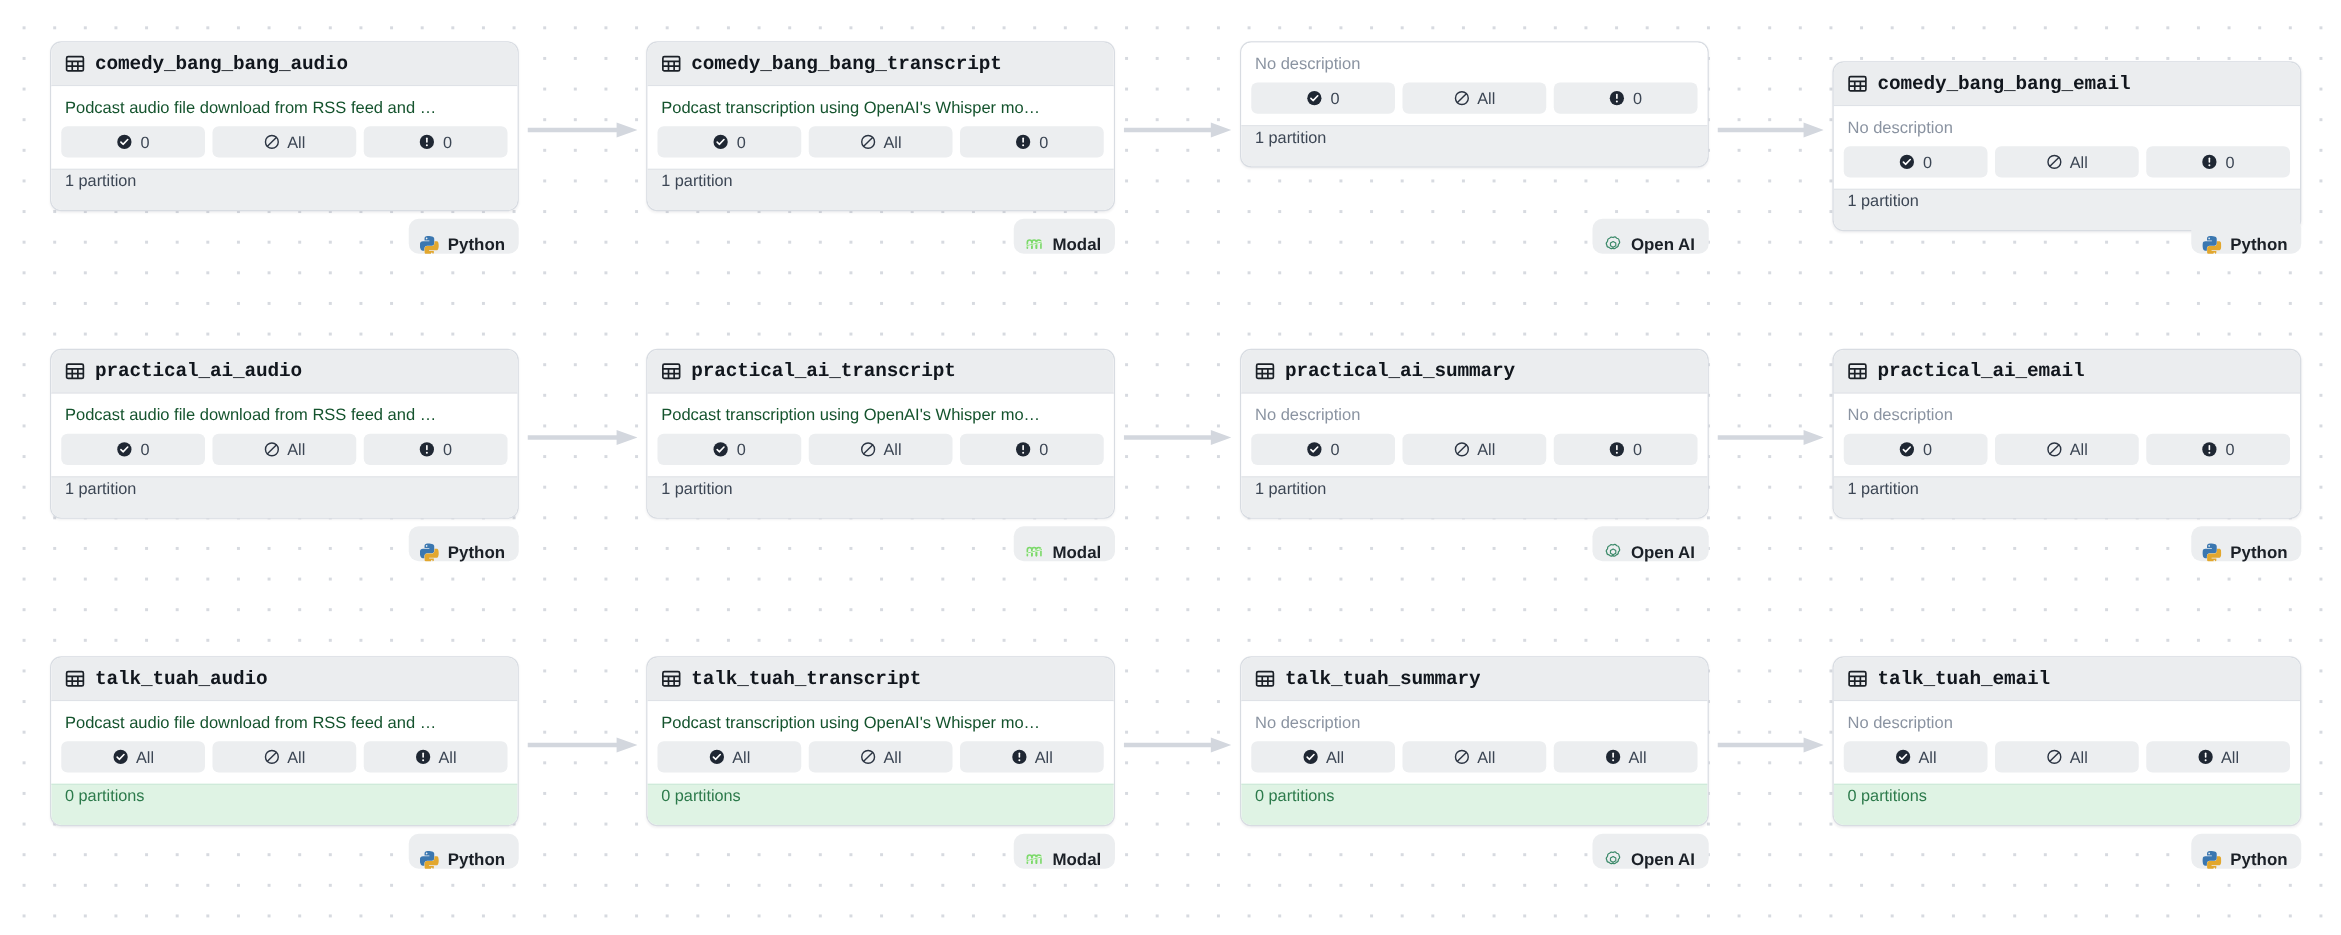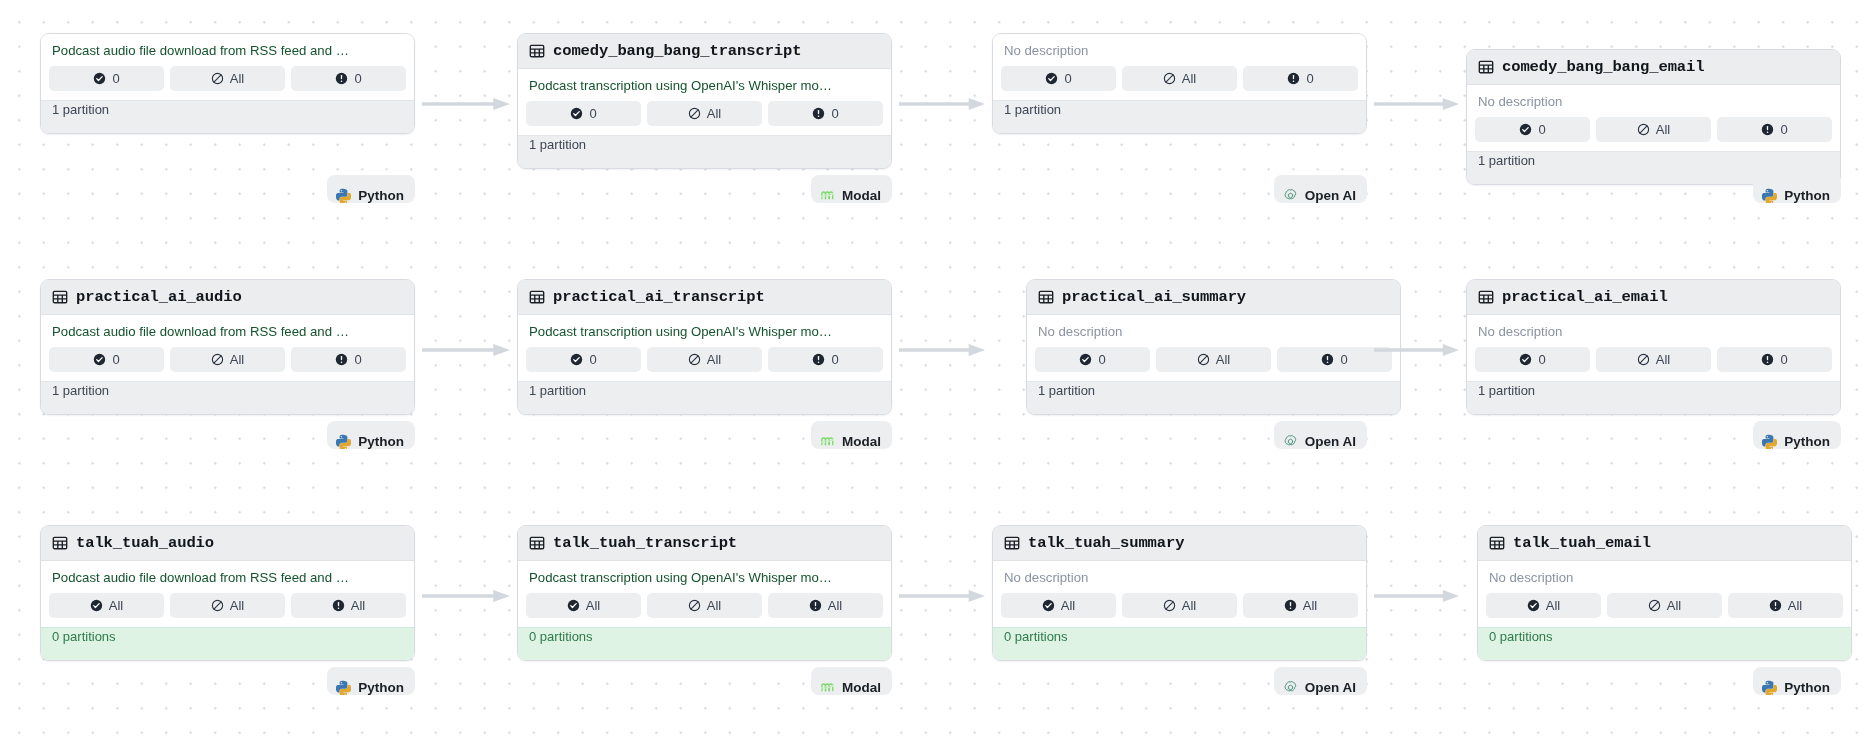--- a/index.html
+++ b/index.html
@@ -147,20 +147,27 @@
     height: 14px;
   }
   .edge-arrow svg { display: block; width: 100%; height: 100%; }
 </style>
 </head>
 <body>
 
 <div id="graph-canvas">
     <div class="asset-node" style="left: 40px; top: 33px;">
       <div class="asset-card">
+        <div class="card-header">
+          <span class="table-icon"><svg viewBox="0 0 16 16" fill="none" stroke="currentColor" stroke-width="1.35">
+              <rect x="1.3" y="2.3" width="13.4" height="11.4" rx="1.2"></rect>
+              <path d="M1.3 6.1h13.4M1.3 9.9h13.4M5.8 6.1v7.6M10.3 6.1v7.6"></path>
+            </svg></span>
+          <span class="card-title">comedy_bang_bang_audio</span>
+        </div>
         <div class="card-body">
           <div class="card-desc">Podcast audio file download from RSS feed and …</div>
           <div class="pill-row">
             <div class="pill">
               <span>
                 <svg viewBox="0 0 16 16">
                   <circle cx="8" cy="8" r="7" fill="#1f2733"></circle>
                   <path d="M4.6 8.2l2.1 2.2 4.6-4.7" fill="none" stroke="#ffffff" stroke-width="1.6" stroke-linecap="round" stroke-linejoin="round"></path>
                 </svg>
               </span>
@@ -498,21 +505,21 @@
           <path d="M2.4 13.6l19 -4.6" stroke="#7cd96a" stroke-width="1.1"></path>
         </svg>
       </span>
       <span>Modal</span>
     </div>
     <div class="edge-arrow" style="left: 899px; top: 343px; width: 86px;">
       <svg viewBox="0 0 100 14" preserveAspectRatio="none">
         <path d="M0 5.2 H81 V1 L100 7 L81 13 V8.8 H0 Z" fill="#d3d7de"></path>
       </svg>
     </div>
-    <div class="asset-node" style="left: 992px; top: 279px; margin-left: 34px;">
+    <div class="asset-node" style="left: 992px; top: 279px;">
       <div class="asset-card">
         <div class="card-header">
           <span class="table-icon"><svg viewBox="0 0 16 16" fill="none" stroke="currentColor" stroke-width="1.35">
               <rect x="1.3" y="2.3" width="13.4" height="11.4" rx="1.2"></rect>
               <path d="M1.3 6.1h13.4M1.3 9.9h13.4M5.8 6.1v7.6M10.3 6.1v7.6"></path>
             </svg></span>
           <span class="card-title">practical_ai_summary</span>
         </div>
         <div class="card-body">
           <div class="card-desc muted">No description</div>
@@ -801,21 +808,21 @@
           <path d="M12 8.3l3.4 2v3.4L12 15.7 8.6 13.7v-3.4z"></path>
         </svg>
       </span>
       <span>Open AI</span>
     </div>
     <div class="edge-arrow" style="left: 1374px; top: 589px; width: 85px;">
       <svg viewBox="0 0 100 14" preserveAspectRatio="none">
         <path d="M0 5.2 H81 V1 L100 7 L81 13 V8.8 H0 Z" fill="#d3d7de"></path>
       </svg>
     </div>
-    <div class="asset-node" style="left: 1466px; top: 525px; margin-left: 11px;">
+    <div class="asset-node" style="left: 1466px; top: 525px;">
       <div class="asset-card">
         <div class="card-header">
           <span class="table-icon"><svg viewBox="0 0 16 16" fill="none" stroke="currentColor" stroke-width="1.35">
               <rect x="1.3" y="2.3" width="13.4" height="11.4" rx="1.2"></rect>
               <path d="M1.3 6.1h13.4M1.3 9.9h13.4M5.8 6.1v7.6M10.3 6.1v7.6"></path>
             </svg></span>
           <span class="card-title">talk_tuah_email</span>
         </div>
         <div class="card-body">
           <div class="card-desc muted">No description</div>

